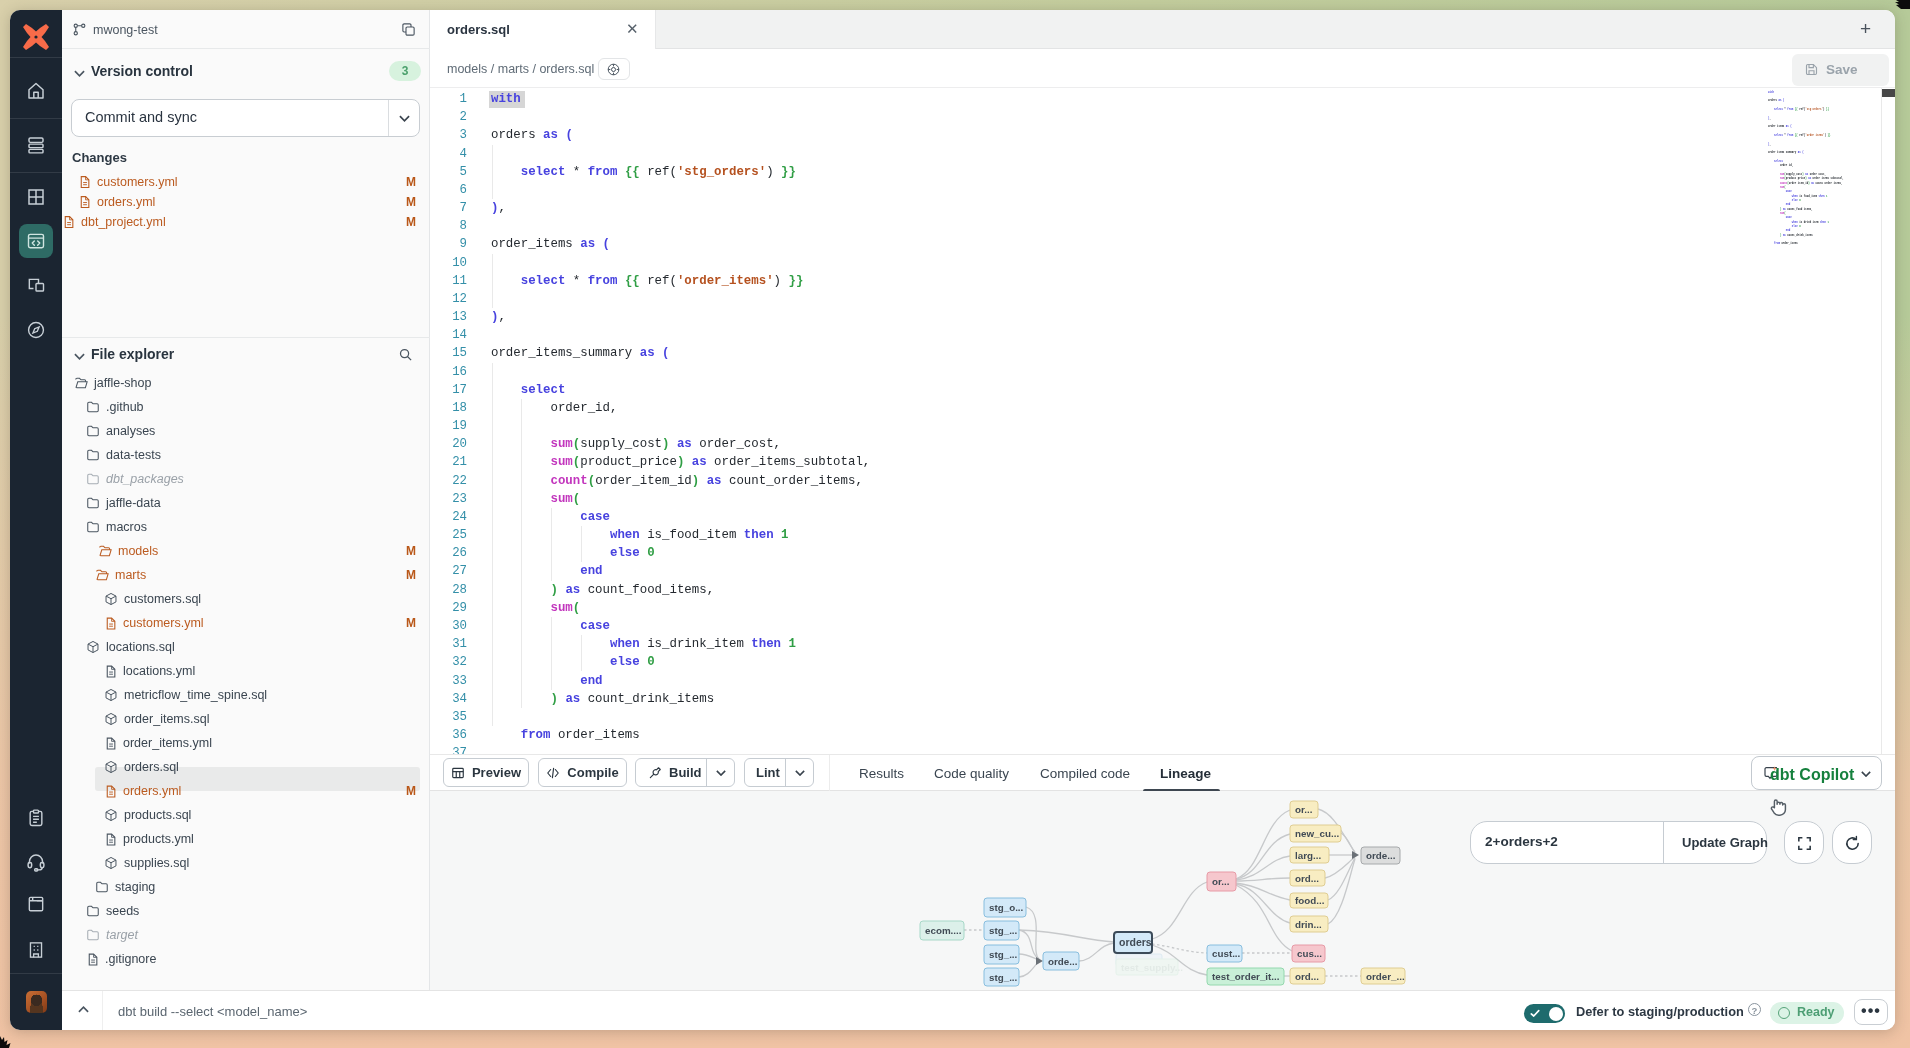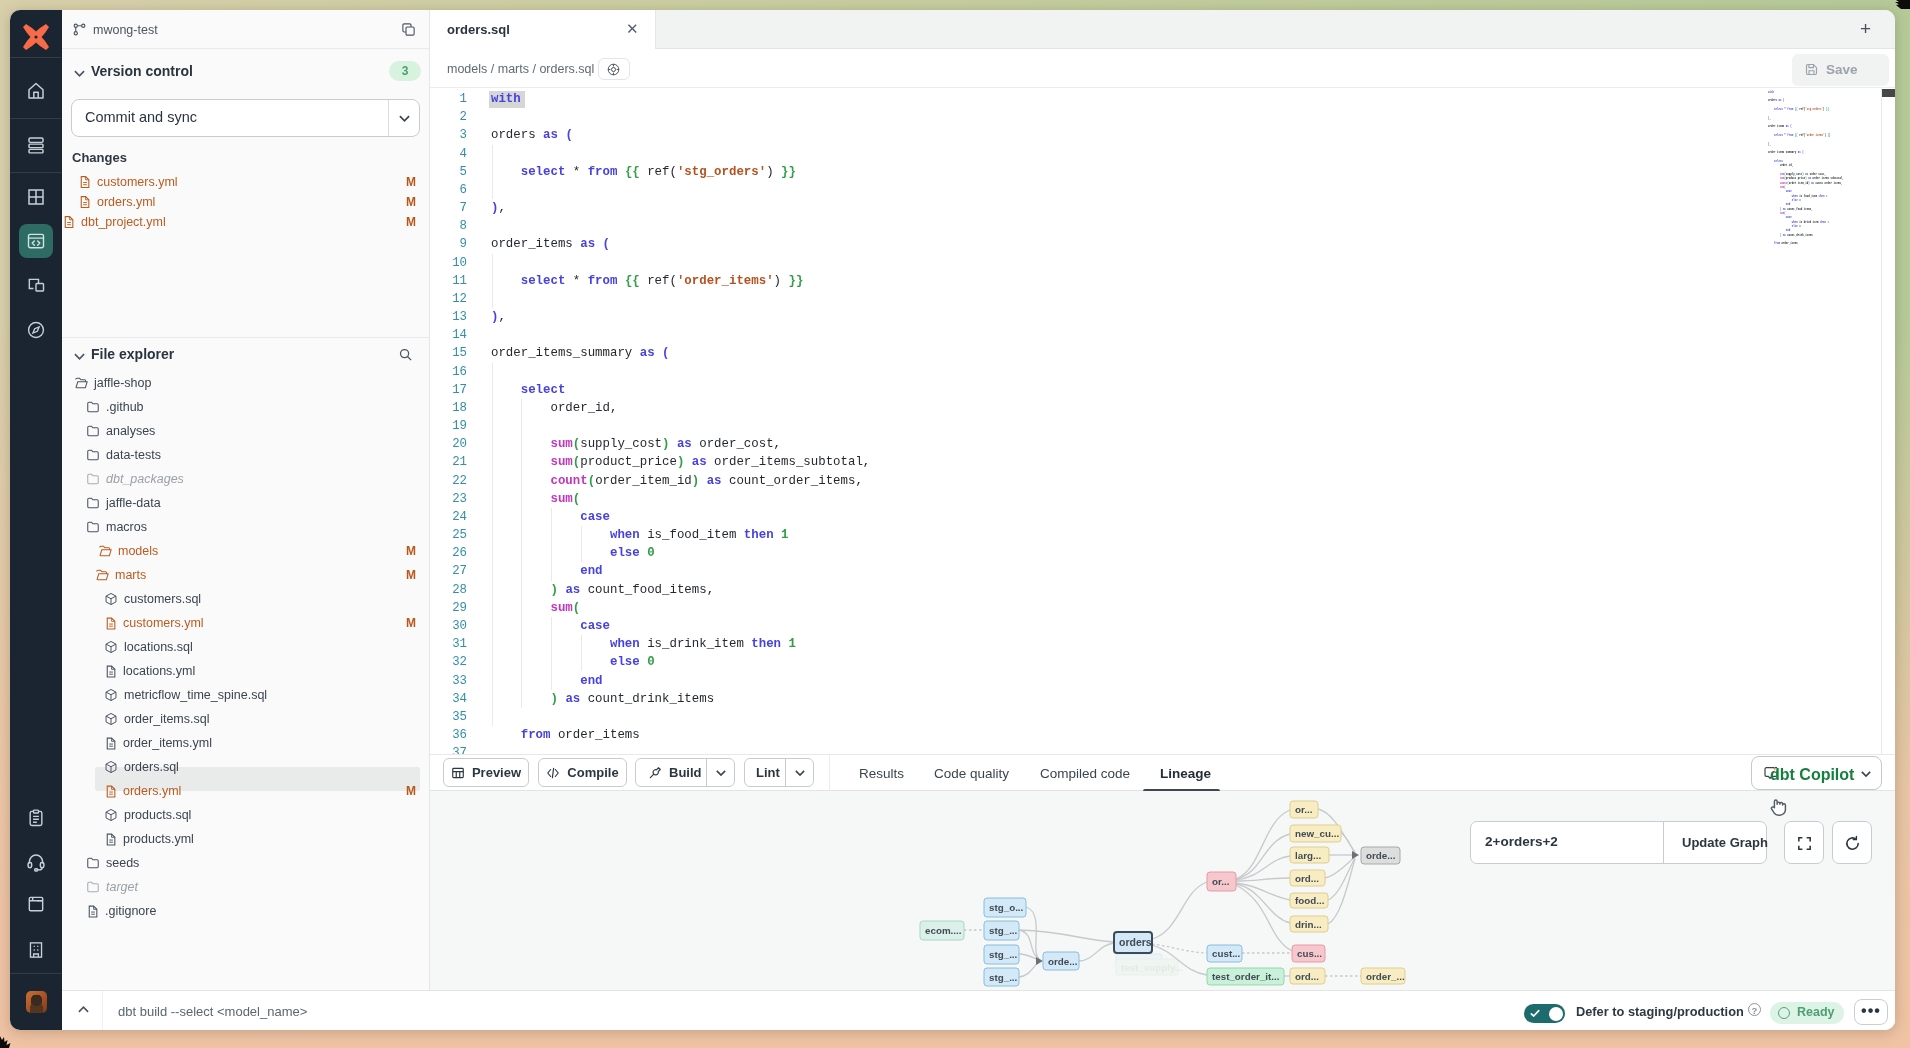--- a/index.html
+++ b/index.html
@@ -53,21 +53,21 @@
   .s { color:#b5511f; font-weight:bold; }
   #gutter { position:absolute; left:0; top:2px; width:37px; text-align:right; color:#338fa8; }
   #code { position:absolute; left:61px; top:2px; color:#24292f; }
   .ig { position:absolute; width:1px; background:#e9e9e9; }
   #toolbar { position:absolute; left:0; top:744px; width:1465px; height:37px; background:#fff; border-top:1px solid #e8e8e8; border-bottom:1px solid #e3e3e3; }
   .tbtn { position:absolute; top:3px; height:29px; background:#fff; border:1px solid #c6ccd2; border-radius:6px;
     display:flex; align-items:center; justify-content:center; font-size:13px; font-weight:bold; color:#2b3640; }
   .ttab { position:absolute; top:0; height:36px; display:flex; align-items:center; font-size:13.5px; color:#3a4550; }
   #lineage { position:absolute; left:0; top:781px; width:1465px; height:199px; background:#f6f7f7; }
   #statusbar { position:absolute; left:-368px; top:980px; width:1833px; height:40px; background:#fff; border-top:1px solid #e4e4e4; }
-  .ctl { position:absolute; background:#fff; border:1px solid #c6ccd2; border-radius:7px; }
+  .ctl { position:absolute; background:#fff; border:1px solid #c6ccd2; border-radius:17px; }
 </style>
 </head>
 <body>
 <div id="warmth"></div>
 <svg style="position:absolute;right:0;top:0" width="15" height="9" viewBox="0 0 15 9">
     <path d="M15 0 H1 l3 2 -4 0 4 2.5 -3 0.5 5 4 h9 Z" fill="#0c0c0c"></path>
   </svg>
 <svg style="position:absolute;left:0;bottom:0" width="13" height="12" viewBox="0 0 13 12">
     <path d="M0 12 V0 l2 4 2 -3 0.5 5 3 -2 -1 5 4 -2 -1.5 5 Z" fill="#0c0c0c"></path>
   </svg>
@@ -281,21 +281,21 @@
           </svg>
           <span class="tn">customers.sql</span>
         </div>
       <div class="trow" style="padding-left:42px">
           <svg width="13" height="13" viewBox="0 0 24 24" stroke="#bb5b20">
             <use href="#i-doc"></use>
           </svg>
           <span class="tn orange">customers.yml</span>
           <span class="mmark">M</span>
         </div>
-      <div class="trow" style="padding-left:42px">
+      <div class="trow" style="padding-left:24px">
           <svg width="14" height="14" viewBox="0 0 24 24" stroke="#4a5560">
             <use href="#i-cube"></use>
           </svg>
           <span class="tn">locations.sql</span>
         </div>
       <div class="trow" style="padding-left:42px">
           <svg width="13" height="13" viewBox="0 0 24 24" stroke="#4a5560">
             <use href="#i-doc"></use>
           </svg>
           <span class="tn">locations.yml</span>
@@ -335,20 +335,32 @@
           <svg width="14" height="14" viewBox="0 0 24 24" stroke="#4a5560">
             <use href="#i-cube"></use>
           </svg>
           <span class="tn">products.sql</span>
         </div>
       <div class="trow" style="padding-left:42px">
           <svg width="13" height="13" viewBox="0 0 24 24" stroke="#4a5560">
             <use href="#i-doc"></use>
           </svg>
           <span class="tn">products.yml</span>
+        </div>
+      <div class="trow" style="padding-left:42px">
+          <svg width="14" height="14" viewBox="0 0 24 24" stroke="#4a5560">
+            <use href="#i-cube"></use>
+          </svg>
+          <span class="tn">supplies.sql</span>
+        </div>
+      <div class="trow" style="padding-left:33px">
+          <svg width="14" height="14" viewBox="0 0 24 24" stroke="#4a5560">
+            <use href="#i-folder"></use>
+          </svg>
+          <span class="tn">staging</span>
         </div>
       <div class="trow" style="padding-left:24px">
           <svg width="14" height="14" viewBox="0 0 24 24" stroke="#4a5560">
             <use href="#i-folder"></use>
           </svg>
           <span class="tn">seeds</span>
         </div>
       <div class="trow" style="padding-left:24px">
           <svg width="14" height="14" viewBox="0 0 24 24" stroke="#a6adb4">
             <use href="#i-folder"></use>

